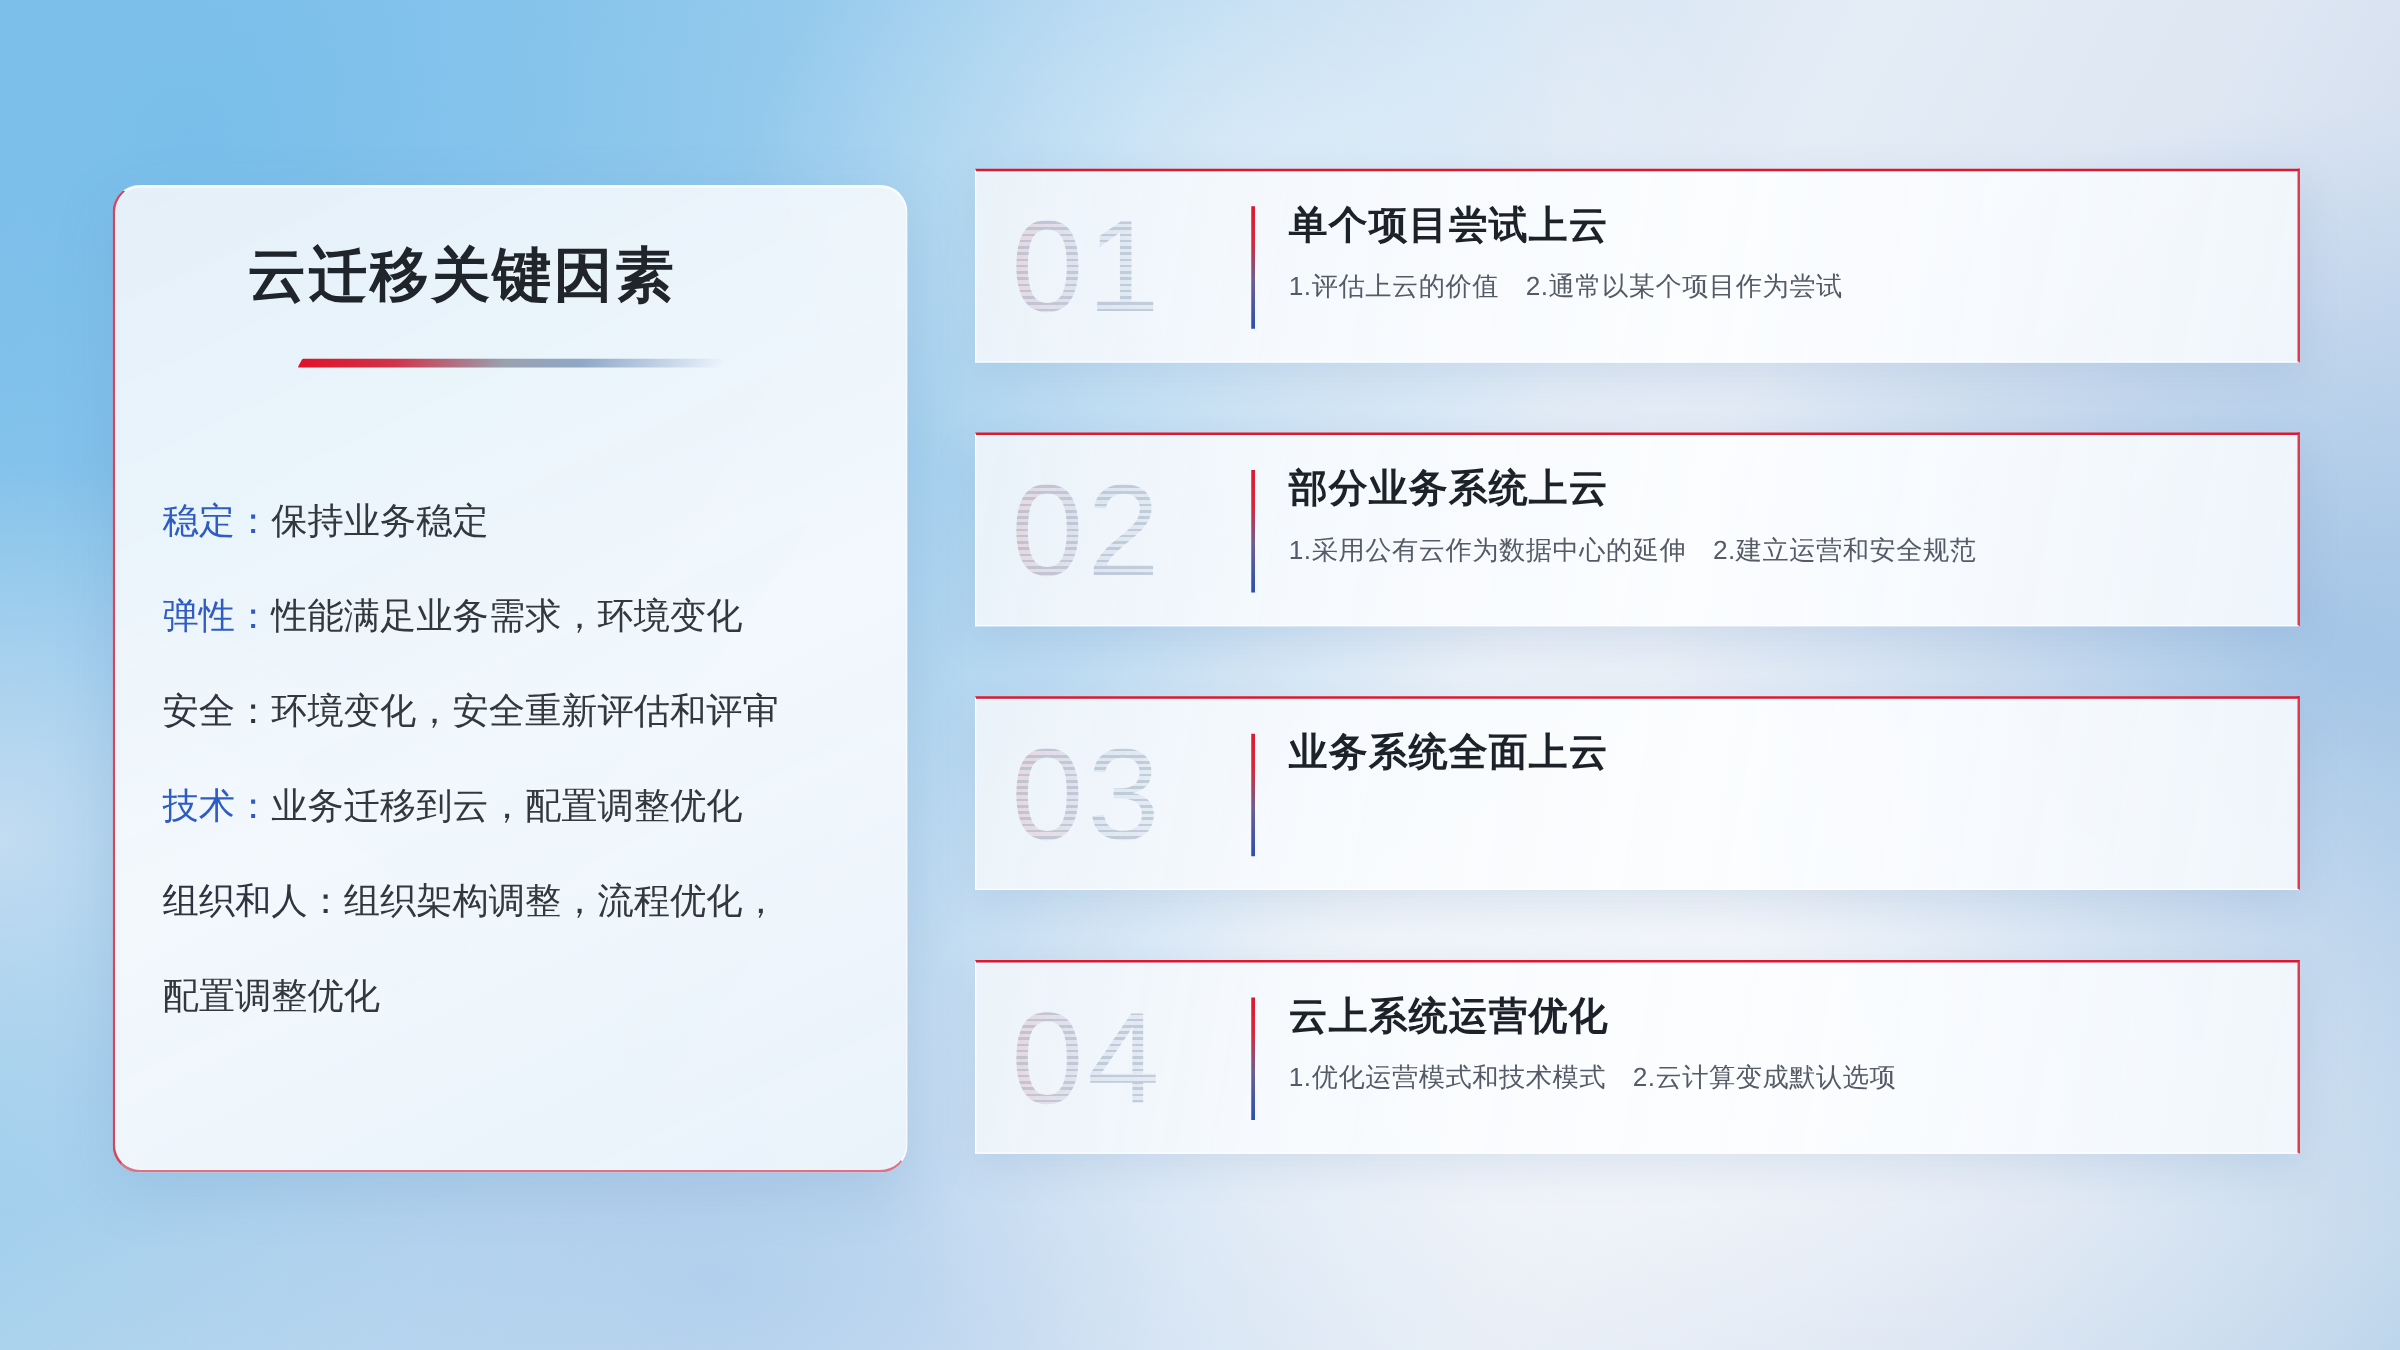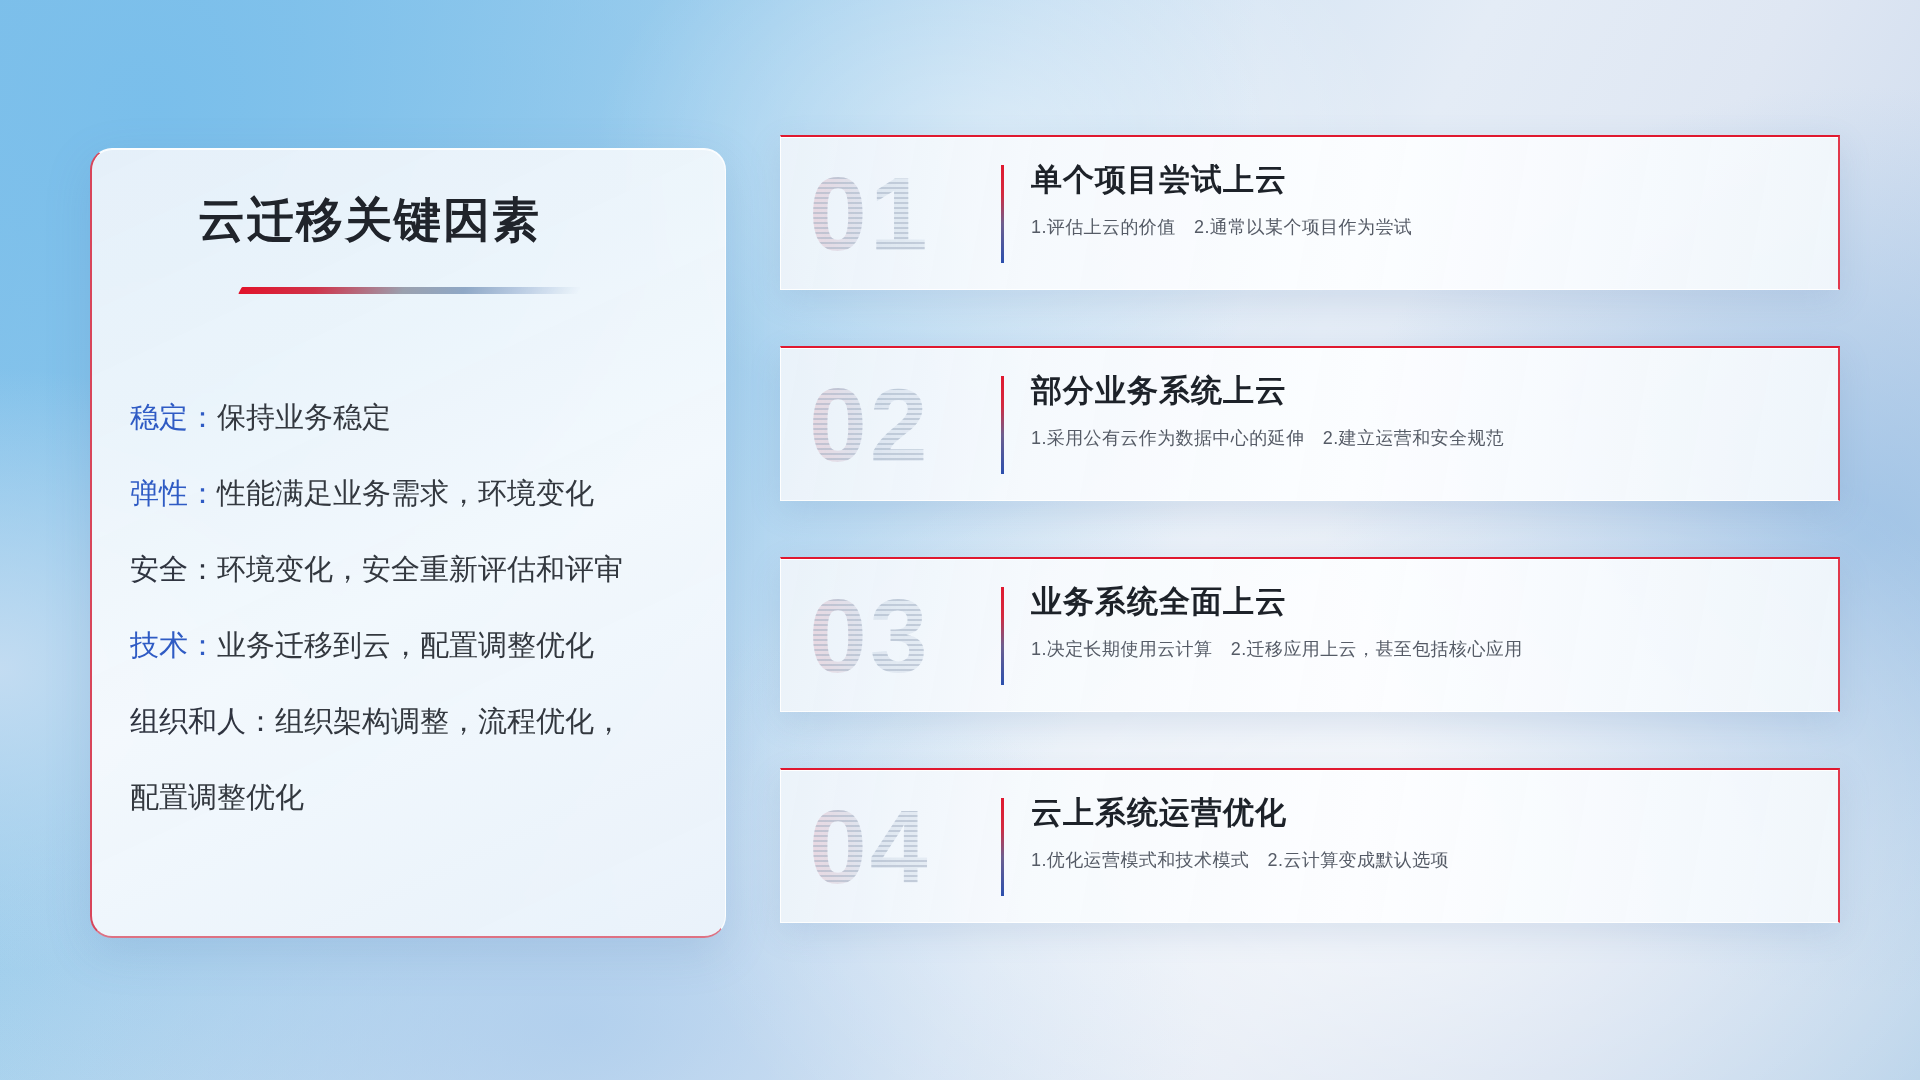--- a/index.html
+++ b/index.html
@@ -77,21 +77,21 @@
     border-right:2px solid rgba(224,24,47,.85);
     border-bottom:1px solid rgba(255,255,255,.9);
     border-left:1px solid rgba(255,255,255,.9);
     box-shadow:0 10px 30px rgba(92,132,178,.16), inset 0 1px 0 rgba(255,255,255,.95);
     box-sizing:border-box;
     overflow:hidden;
   }
   .card:last-child{margin-bottom:0;}
   .card-num{
     position:absolute;left:28px;top:2px;
-    font-size:104px;font-weight:bold;letter-spacing:3px;
+    font-size:104px;font-weight:normal;letter-spacing:3px;
     line-height:150px;
     color:transparent;
     background-image:
       repeating-linear-gradient(0deg,
         rgba(96,116,146,.50) 0px,
         rgba(96,116,146,.50) 2px,
         rgba(255,255,255,0) 2px,
         rgba(255,255,255,0) 5px),
       linear-gradient(90deg, rgba(208,60,80,.28) 0%, rgba(130,150,180,.30) 50%, rgba(150,170,196,.25) 100%);
     -webkit-background-clip:text;
@@ -102,21 +102,21 @@
   .card-bar{
     position:absolute;left:220px;top:28px;width:3px;height:98px;
     background:linear-gradient(180deg,#e0182f 0%,#d4293f 30%,#6d5f8f 60%,#2b4fae 100%);
   }
   .card-body{position:absolute;left:250px;top:22px;right:30px;}
   .card-title{
     font-size:31px;font-weight:bold;color:#1d2franslate;color:#1d2229;letter-spacing:1px;
     margin-bottom:14px;white-space:nowrap;
   }
   .card-desc{
-    font-size:18px;color:#555b66;letter-spacing:.4px;white-space:nowrap;
+    font-size:21px;color:#555b66;letter-spacing:.4px;white-space:nowrap;
   }
 </style>
 </head>
 <body>
 
 <div class="bg bg-base"></div>
 <div class="bg bg-glow-1"></div>
 <div class="bg bg-glow-6"></div>
 <div class="bg bg-glow-3"></div>
 <div class="bg bg-glow-4"></div>
@@ -153,21 +153,20 @@
         <div class="card-body">
           <div class="card-title">部分业务系统上云</div>
           <div class="card-desc">1.采用公有云作为数据中心的延伸　2.建立运营和安全规范</div>
         </div>
       </div>
       <div class="card">
         <div class="card-num">03</div>
         <div class="card-bar"></div>
         <div class="card-body">
           <div class="card-title">业务系统全面上云</div>
-          <div class="card-desc">1.决定长期使用云计算　2.迁移应用上云，甚至包括核心应用</div>
         </div>
       </div>
       <div class="card">
         <div class="card-num">04</div>
         <div class="card-bar"></div>
         <div class="card-body">
           <div class="card-title">云上系统运营优化</div>
           <div class="card-desc">1.优化运营模式和技术模式　2.云计算变成默认选项</div>
         </div>
       </div>

